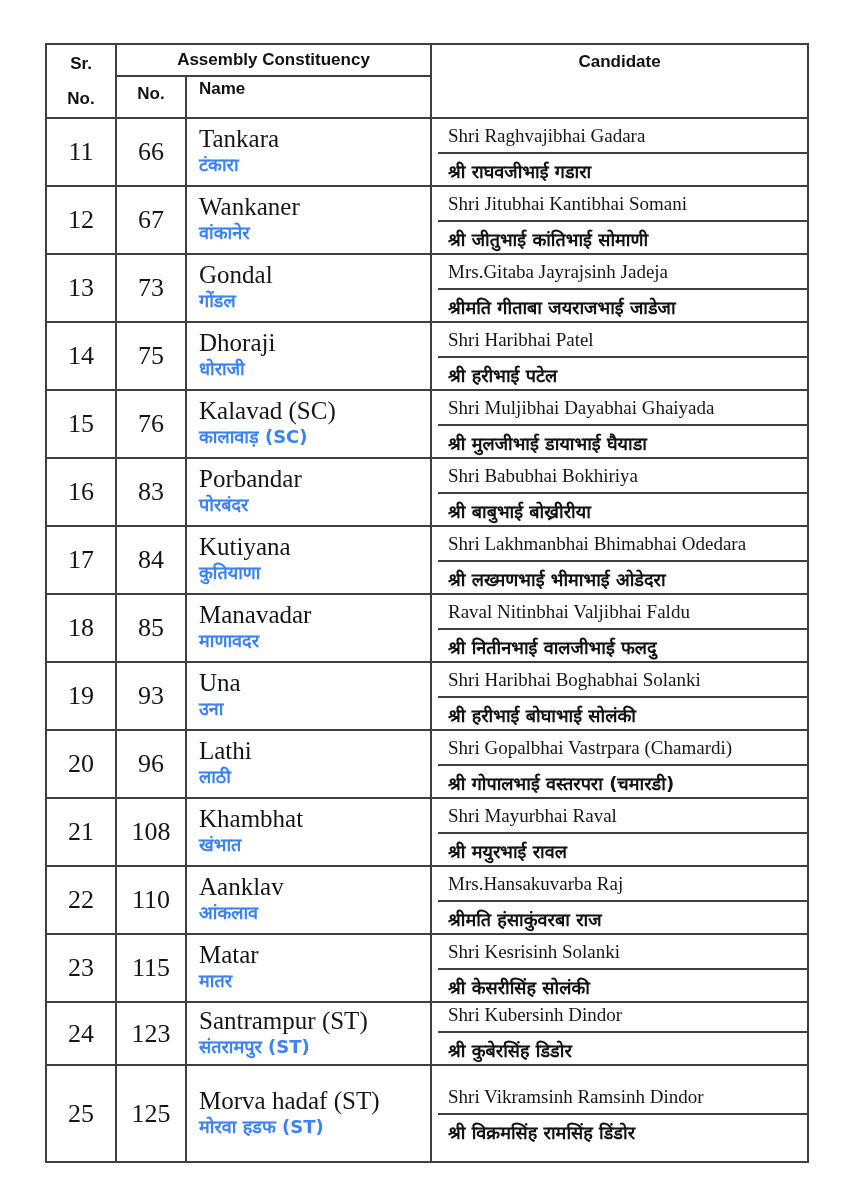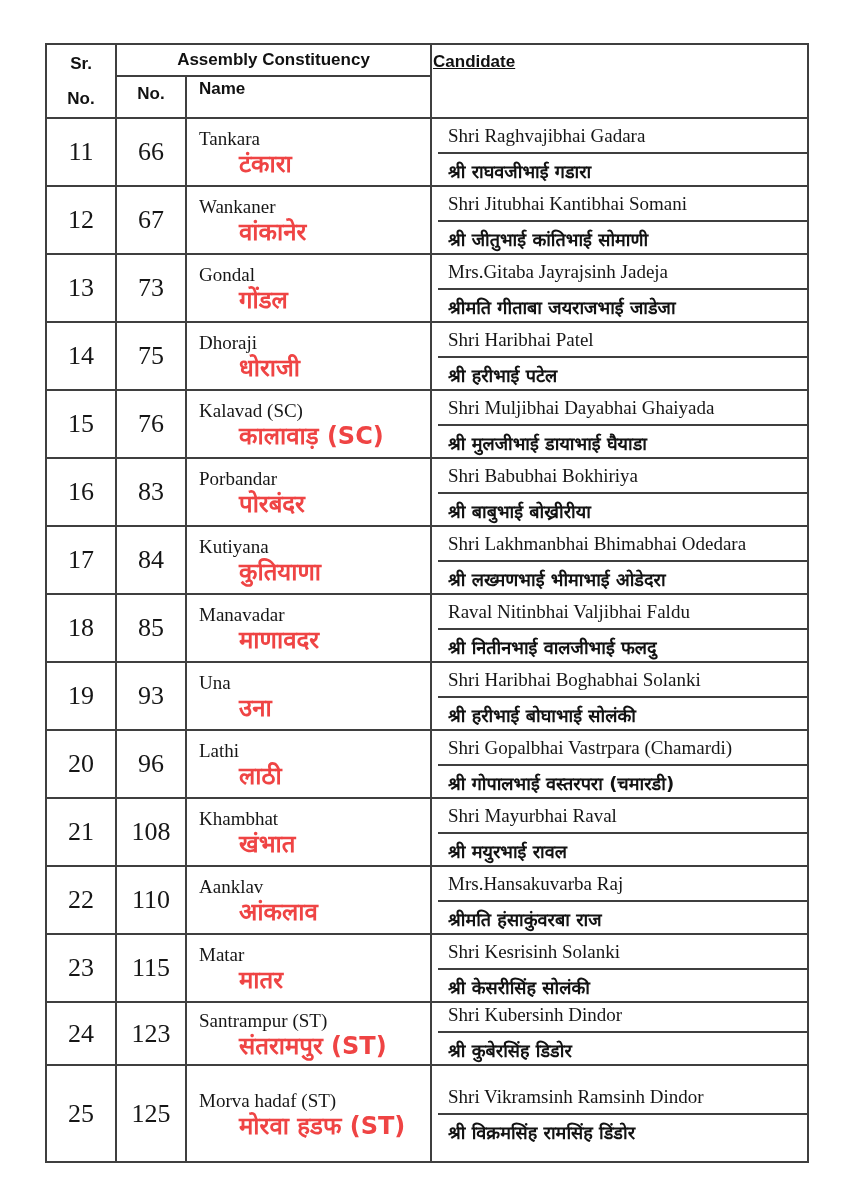--- a/index.html
+++ b/index.html
@@ -41,23 +41,22 @@
     text-align: center;
     line-height: 35px;
   }
   th.h-ac {
     height: 32px;
     text-align: center;
     vertical-align: middle;
   }
   th.h-cand {
     vertical-align: top;
-    text-align: left;
+    text-align: center;
     padding-top: 7px;
-    text-decoration: underline;
   }
   th.h-sub-no {
     height: 42px;
     text-align: center;
     vertical-align: middle;
     padding-bottom: 8px;
   }
   th.h-sub-name {
     text-align: left;
     vertical-align: middle;
@@ -76,31 +75,30 @@
     font-family: "Liberation Serif", serif;
     font-size: 26px;
     color: #161616;
   }
   td.c-name {
     vertical-align: middle;
     padding: 2px 4px 2px 12px;
   }
   .name-en {
     font-family: "Liberation Serif", serif;
-    font-size: 19px;
+    font-size: 25px;
     line-height: 25px;
     color: #161616;
   }
   .name-hi {
     font-family: "DejaVu Sans", sans-serif;
     font-weight: 600;
-    font-size: 24px;
+    font-size: 18px;
     line-height: 27px;
-    color: #ef4444;
-    margin-left: 40px;
+    color: #3b82f6;
   }
   td.c-cand {
     padding: 0;
     position: relative;
   }
   .cand-wrap {
     position: absolute;
     inset: 0;
     display: flex;
     flex-direction: column;

